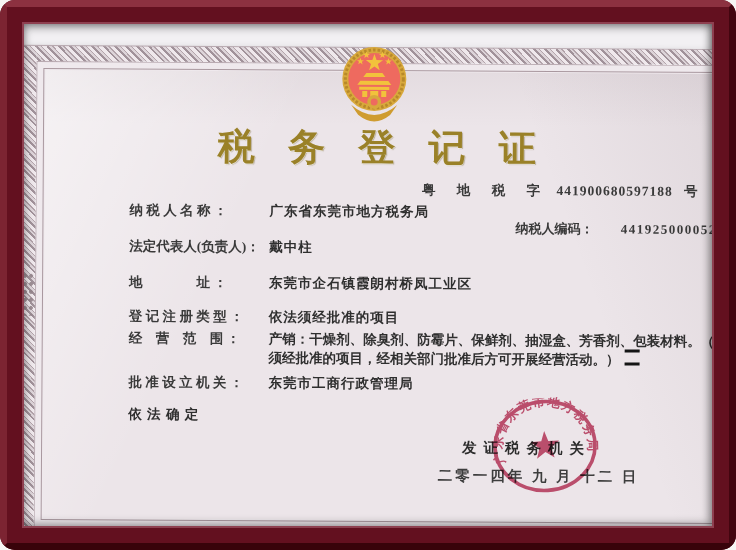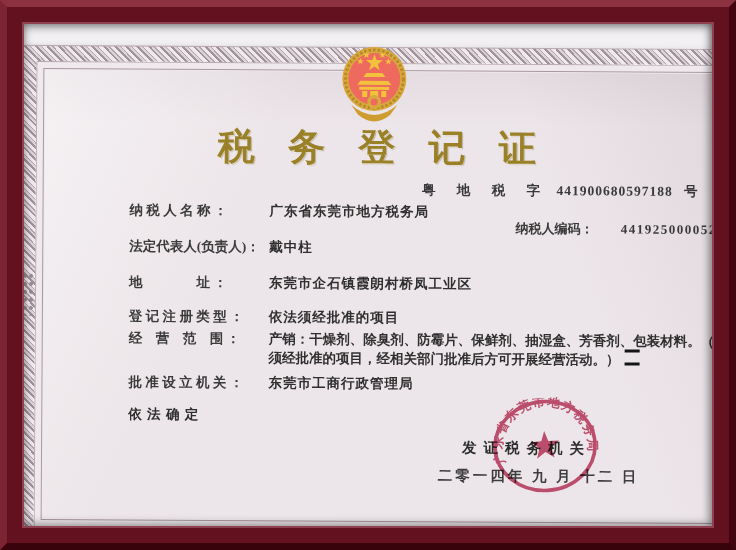--- a/index.html
+++ b/index.html
@@ -1,21 +1,21 @@
 <!DOCTYPE html>
 <html><head>
 <meta charset="utf-8">
 <style>
   html,body{margin:0;padding:0;}
   body{
     width:736px;height:550px;overflow:hidden;
     font-family:"Liberation Serif","DejaVu Serif",serif;
     background:#f7f6f4;
   }
-  .photo{position:relative;width:736px;height:550px;background:#f7f6f4;overflow:hidden;}
+  .photo{position:relative;width:736px;height:550px;background:#f7f6f4;overflow:hidden;border-radius:15px;}
 
   
   .frame{position:absolute;inset:0;z-index:6;pointer-events:none;
     border:24px solid #63101f;}
   .frame::before{content:"";position:absolute;inset:-24px;
     border:7px solid transparent;
     border-top-color:#8c3140;border-left-color:#7c2432;
     border-right-color:#42050f;border-bottom-color:#38030a;}
   .frame::after{content:"";position:absolute;inset:0;
     box-shadow:0 0 0 2px #8e4050, inset 0 3px 10px rgba(0,0,0,.35), inset -3px -3px 8px rgba(0,0,0,.28);}

